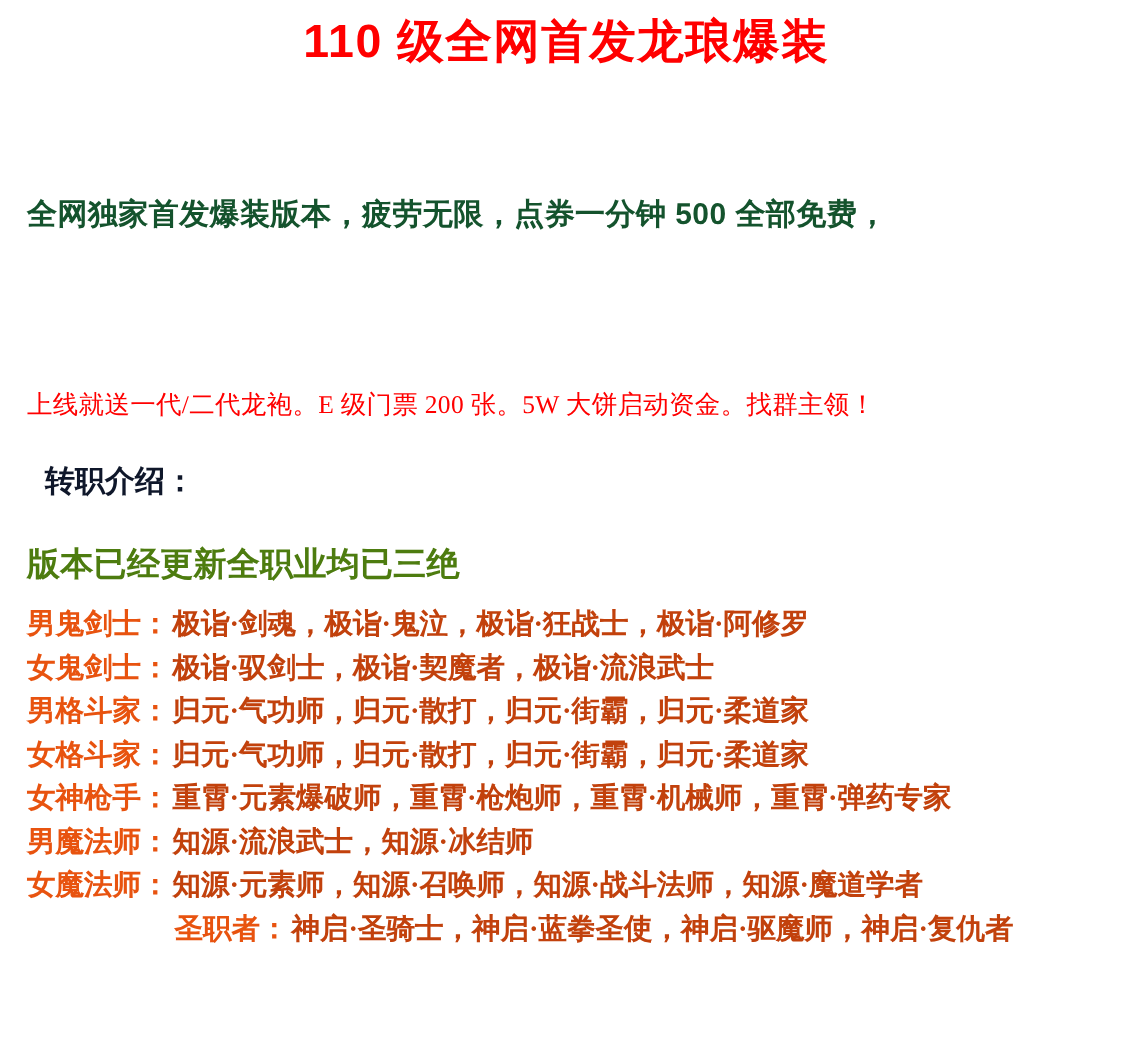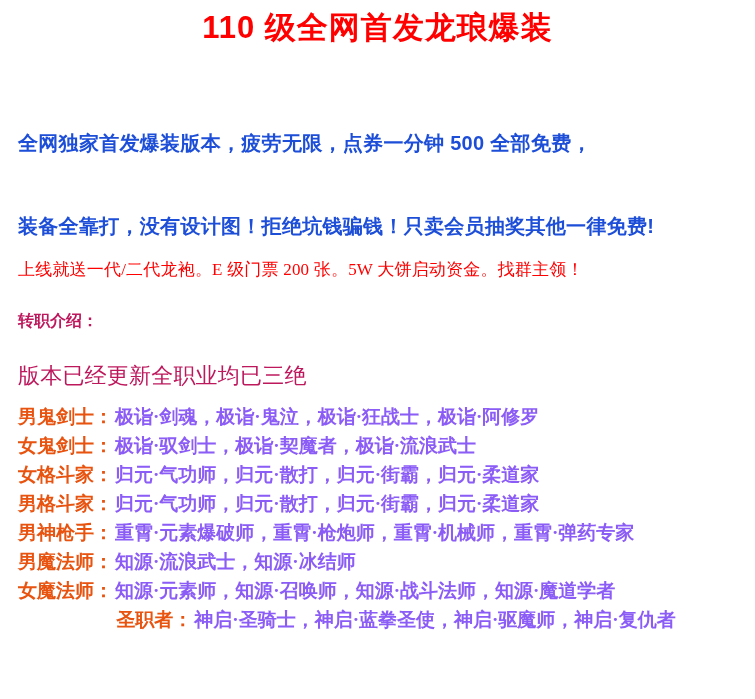--- a/index.html
+++ b/index.html
@@ -39,21 +39,21 @@
   }
 
   
   .promo {
     position: absolute;
     left: 18px;
     width: 735px;
     white-space: nowrap;
   }
   .promo-sans {
-    color: #1d4ed8;
+    color: #14532d;
     font-family: "Liberation Sans", "DejaVu Sans", sans-serif;
     font-weight: bold;
     font-size: 20px;
     line-height: 28px;
     letter-spacing: 0.3px;
   }
   .promo-serif {
     color: #ff0000;
     font-family: "Liberation Serif", "DejaVu Serif", serif;
     font-weight: normal;
@@ -62,37 +62,37 @@
     letter-spacing: 0.2px;
   }
 
   #promo-line-1 { top: 129px; }
   #promo-line-2 { top: 212px; }
   #promo-line-3 { top: 256px; }
 
   
   .section-heading {
     position: absolute;
-    left: 18px;
+    left: 30px;
     top: 308px;
-    color: #be185d;
+    color: #0f172a;
     font-family: "Liberation Sans", "DejaVu Sans", sans-serif;
     font-weight: bold;
-    font-size: 16px;
+    font-size: 20px;
     line-height: 26px;
     white-space: nowrap;
   }
 
   .section-subheading {
     position: absolute;
     left: 18px;
     top: 362px;
-    color: #be185d;
+    color: #4d7c0f;
     font-family: "Liberation Sans", "DejaVu Sans", sans-serif;
-    font-weight: normal;
+    font-weight: bold;
     font-size: 22px;
     line-height: 28px;
     letter-spacing: 0.2px;
     white-space: nowrap;
   }
 
   
   .class-list {
     position: absolute;
     left: 18px;
@@ -118,64 +118,63 @@
     margin-top: 40px;
   }
   .class-colon {
     color: #e8530f;
     font-family: "Liberation Serif", "DejaVu Serif", serif;
     font-weight: bold;
     font-size: 19px;
     letter-spacing: -1px;
   }
   .class-value {
-    color: #8b5cf6;
+    color: #c2410c;
     font-family: "Liberation Serif", "DejaVu Serif", serif;
     font-weight: bold;
     font-size: 19px;
     padding-left: 3px;
   }
 </style>
 </head>
 <body>
 
 <div class="page">
 
   <div class="title">110 级全网首发龙琅爆装</div>
 
   <div class="promo promo-sans" id="promo-line-1">全网独家首发爆装版本，疲劳无限，点券一分钟 500 全部免费，</div>
 
-  <div class="promo promo-sans" id="promo-line-2">装备全靠打，没有设计图！拒绝坑钱骗钱！只卖会员抽奖其他一律免费!</div>
 
   <div class="promo promo-serif" id="promo-line-3">上线就送一代/二代龙袍。E 级门票 200 张。5W 大饼启动资金。找群主领！</div>
 
   <div class="section-heading">转职介绍：</div>
 
   <div class="section-subheading">版本已经更新全职业均已三绝</div>
 
   <div class="class-list">
 
     <div class="class-row">
       <span class="class-label">男鬼剑士</span><span class="class-colon">：</span><span class="class-value">极诣·剑魂，极诣·鬼泣，极诣·狂战士，极诣·阿修罗</span>
     </div>
 
     <div class="class-row">
       <span class="class-label">女鬼剑士</span><span class="class-colon">：</span><span class="class-value">极诣·驭剑士，极诣·契魔者，极诣·流浪武士</span>
     </div>
 
     <div class="class-row">
+      <span class="class-label">男格斗家</span><span class="class-colon">：</span><span class="class-value">归元·气功师，归元·散打，归元·街霸，归元·柔道家</span>
+    </div>
+
+    <div class="class-row">
       <span class="class-label">女格斗家</span><span class="class-colon">：</span><span class="class-value">归元·气功师，归元·散打，归元·街霸，归元·柔道家</span>
     </div>
 
     <div class="class-row">
-      <span class="class-label">男格斗家</span><span class="class-colon">：</span><span class="class-value">归元·气功师，归元·散打，归元·街霸，归元·柔道家</span>
-    </div>
-
-    <div class="class-row">
-      <span class="class-label">男神枪手</span><span class="class-colon">：</span><span class="class-value">重霄·元素爆破师，重霄·枪炮师，重霄·机械师，重霄·弹药专家</span>
+      <span class="class-label">女神枪手</span><span class="class-colon">：</span><span class="class-value">重霄·元素爆破师，重霄·枪炮师，重霄·机械师，重霄·弹药专家</span>
     </div>
 
 
     <div class="class-row">
       <span class="class-label">男魔法师</span><span class="class-colon">：</span><span class="class-value">知源·流浪武士，知源·冰结师</span>
     </div>
 
     <div class="class-row">
       <span class="class-label">女魔法师</span><span class="class-colon">：</span><span class="class-value">知源·元素师，知源·召唤师，知源·战斗法师，知源·魔道学者</span>
     </div>

